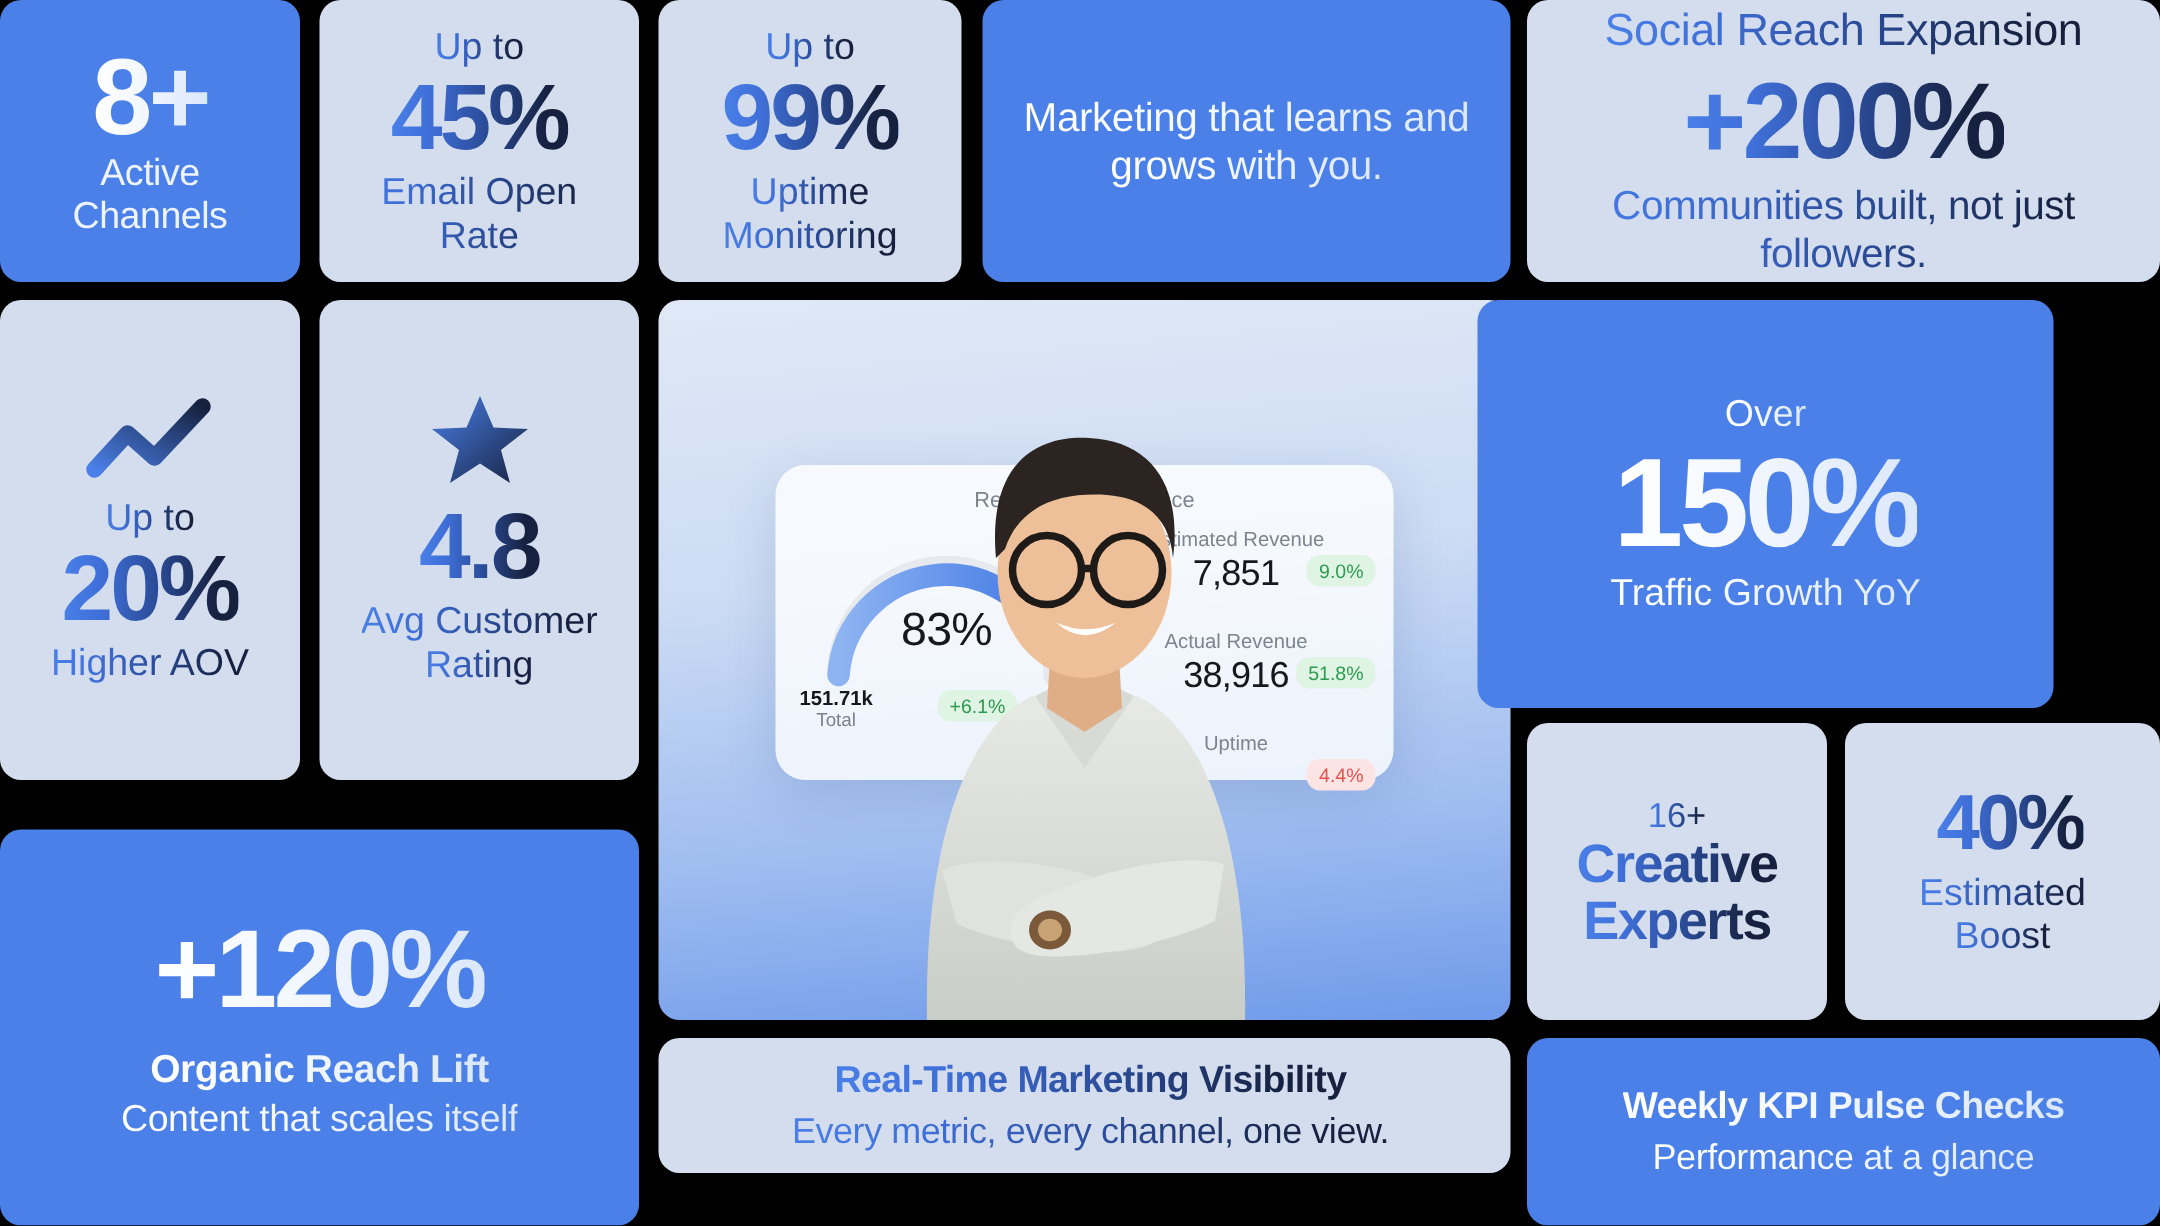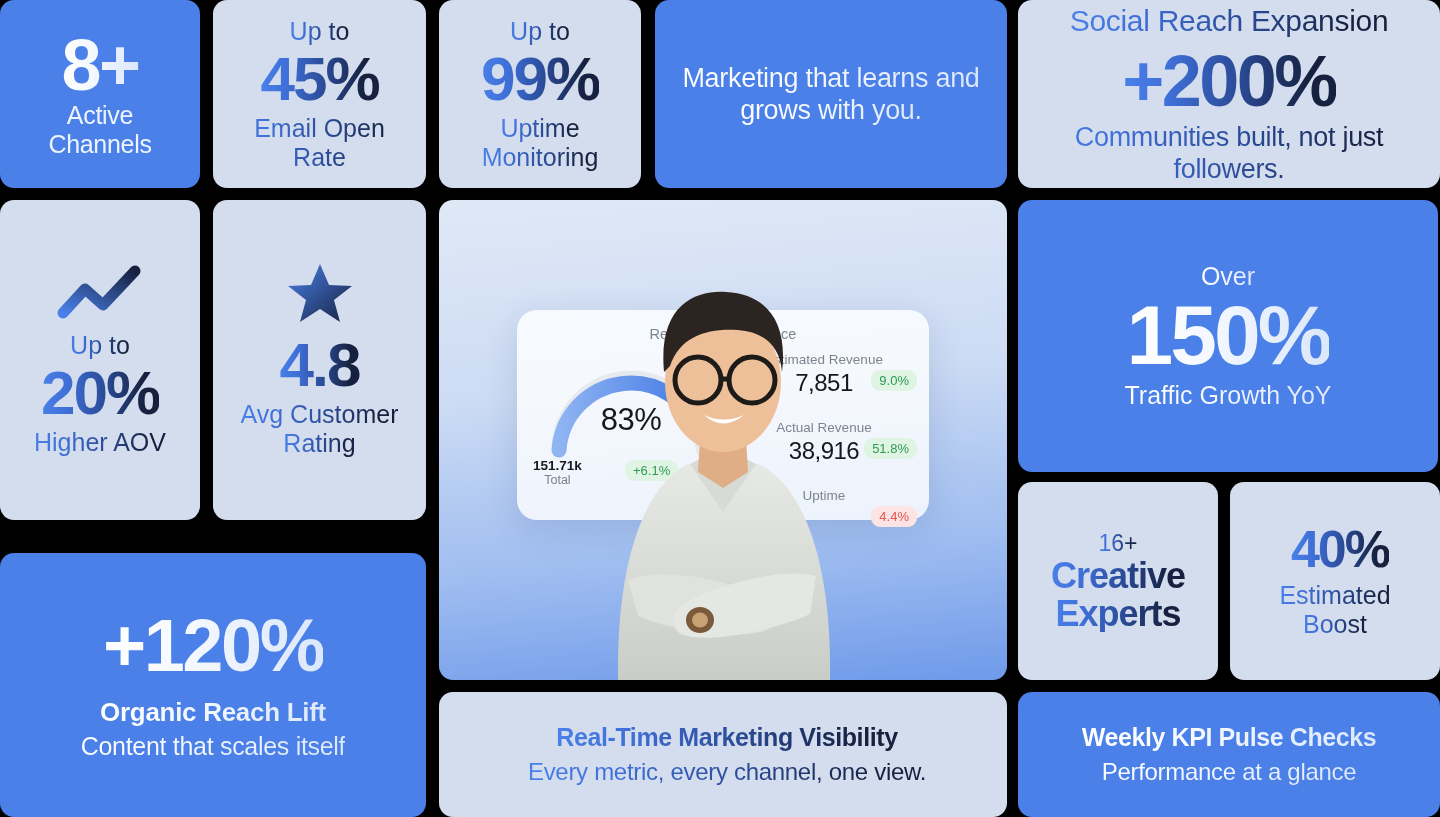--- a/index.html
+++ b/index.html
@@ -54,26 +54,26 @@
   
   #c-channels   { left:0;    top:0;   width:200px; height:188px; }
   #c-email      { left:213px;top:0;   width:213px; height:188px; }
   #c-uptime     { left:439px;top:0;   width:202px; height:188px; }
   #c-learns     { left:655px;top:0;   width:352px; height:188px; }
   #c-social     { left:1018px;top:0;  width:422px; height:188px; }
 
   #c-aov        { left:0;    top:200px; width:200px; height:320px; }
   #c-rating     { left:213px;top:200px; width:213px; height:320px; }
   #c-hero       { left:439px;top:200px; width:568px; height:480px; }
-  #c-traffic    { left:1018px;top:200px; width:420px; height:272px; }
+  #c-traffic    { left:985px;top:200px; width:384px; height:272px; }
   #c-creative   { left:1018px;top:482px; width:200px; height:198px; }
   #c-engage     { left:1230px;top:482px; width:210px; height:198px; }
 
   #c-organic    { left:0;    top:553px; width:426px; height:264px; }
-  #c-realtime   { left:439px;top:692px; width:568px; height:125px;padding-left:22px; }
+  #c-realtime   { left:439px;top:692px; width:568px; height:90px;padding-left:22px; }
   #c-weekly     { left:1018px;top:692px; width:422px; height:125px; }
 
   
   .icon-wrap { margin-bottom:10px; line-height:0; }
 
   
   #c-hero {
     padding:0;
     background:linear-gradient(175deg,#dfe8f6 0%,#cddcf4 38%,#9fbdf0 72%,#6f9aea 100%);
     justify-content:flex-end;

